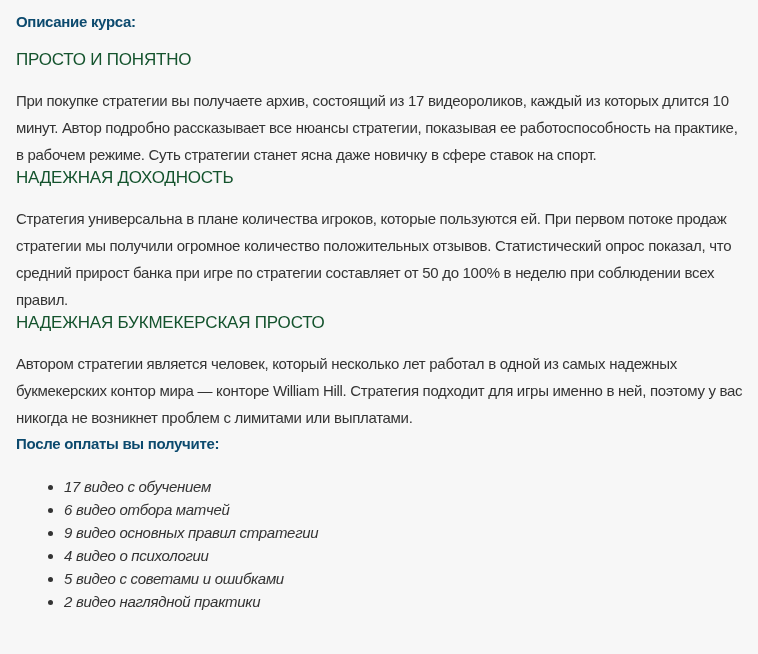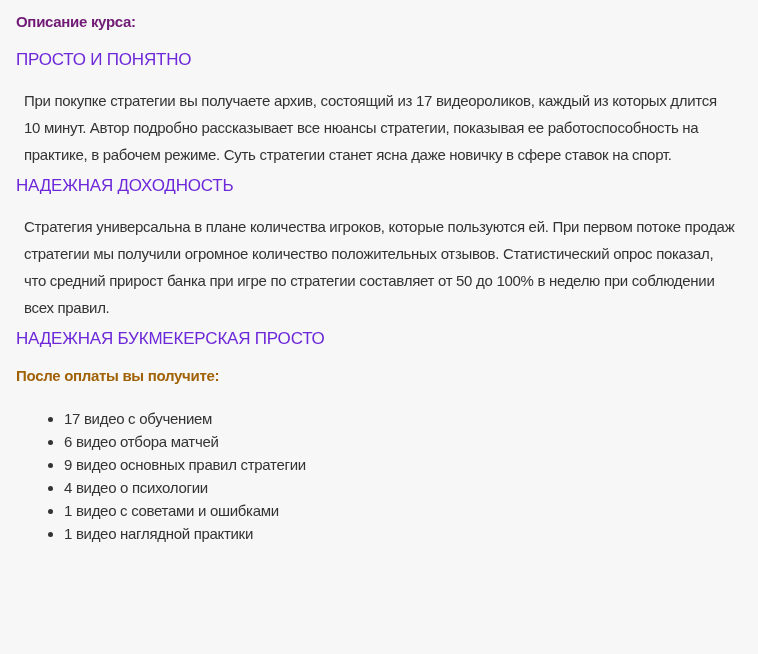--- a/index.html
+++ b/index.html
@@ -19,69 +19,71 @@
     letter-spacing: -0.3px;
     color: #333333;
   }
   .content {
     max-width: 732px;
   }
   .course-label {
     font-size: 15px;
     line-height: 19px;
     font-weight: 700;
-    color: #701a75;
+    color: #0c4a6e;
     margin: 0 0 19px 0;
   }
   .section-heading {
     font-size: 17px;
     line-height: 19px;
     font-weight: 400;
-    color: #6d28d9;
+    color: #14532d;
     margin: 0 0 18px 0;
     letter-spacing: -0.2px;
   }
   .section-body {
-    margin: 8px;
+    margin: 0;
   }
   .after-label {
     font-size: 15px;
     line-height: 19px;
     font-weight: 700;
-    color: #a16207;
+    color: #0c4a6e;
     margin: 3px 0 0 0;
   }
   ul.video-list {
     margin: 22px 0 0 0;
     padding: 0 0 0 48px;
     list-style: disc outside;
   }
   ul.video-list li {
     line-height: 23px;
+    font-style: italic;
   }
 </style>
 </head>
 <body>
 
 <div class="content">
 
   <div class="course-label">Описание курса:</div>
 
   <h2 class="section-heading">ПРОСТО И ПОНЯТНО</h2>
   <p class="section-body">При покупке стратегии вы получаете архив, состоящий из 17 видеороликов, каждый из которых длится 10 минут. Автор подробно рассказывает все нюансы стратегии, показывая ее работоспособность на практике, в рабочем режиме. Суть стратегии станет ясна даже новичку в сфере ставок на спорт.</p>
 
   <h2 class="section-heading">НАДЕЖНАЯ ДОХОДНОСТЬ</h2>
   <p class="section-body">Стратегия универсальна в плане количества игроков, которые пользуются ей. При первом потоке продаж стратегии мы получили огромное количество положительных отзывов. Статистический опрос показал, что средний прирост банка при игре по стратегии составляет от 50 до 100% в неделю при соблюдении всех правил.</p>
 
   <h2 class="section-heading">НАДЕЖНАЯ БУКМЕКЕРСКАЯ ПРОСТО</h2>
+  <p class="section-body">Автором стратегии является человек, который несколько лет работал в одной из самых надежных букмекерских контор мира — конторе William Hill. Стратегия подходит для игры именно в ней, поэтому у вас никогда не возникнет проблем с лимитами или выплатами.</p>
 
   <div class="after-label">После оплаты вы получите:</div>
 
   <ul class="video-list">
     <li>17 видео с обучением</li>
     <li>6 видео отбора матчей</li>
     <li>9 видео основных правил стратегии</li>
     <li>4 видео о психологии</li>
-    <li>1 видео с советами и ошибками</li>
-    <li>1 видео наглядной практики</li>
+    <li>5 видео с советами и ошибками</li>
+    <li>2 видео наглядной практики</li>
   </ul>
 
 </div>
 
 </body></html>

